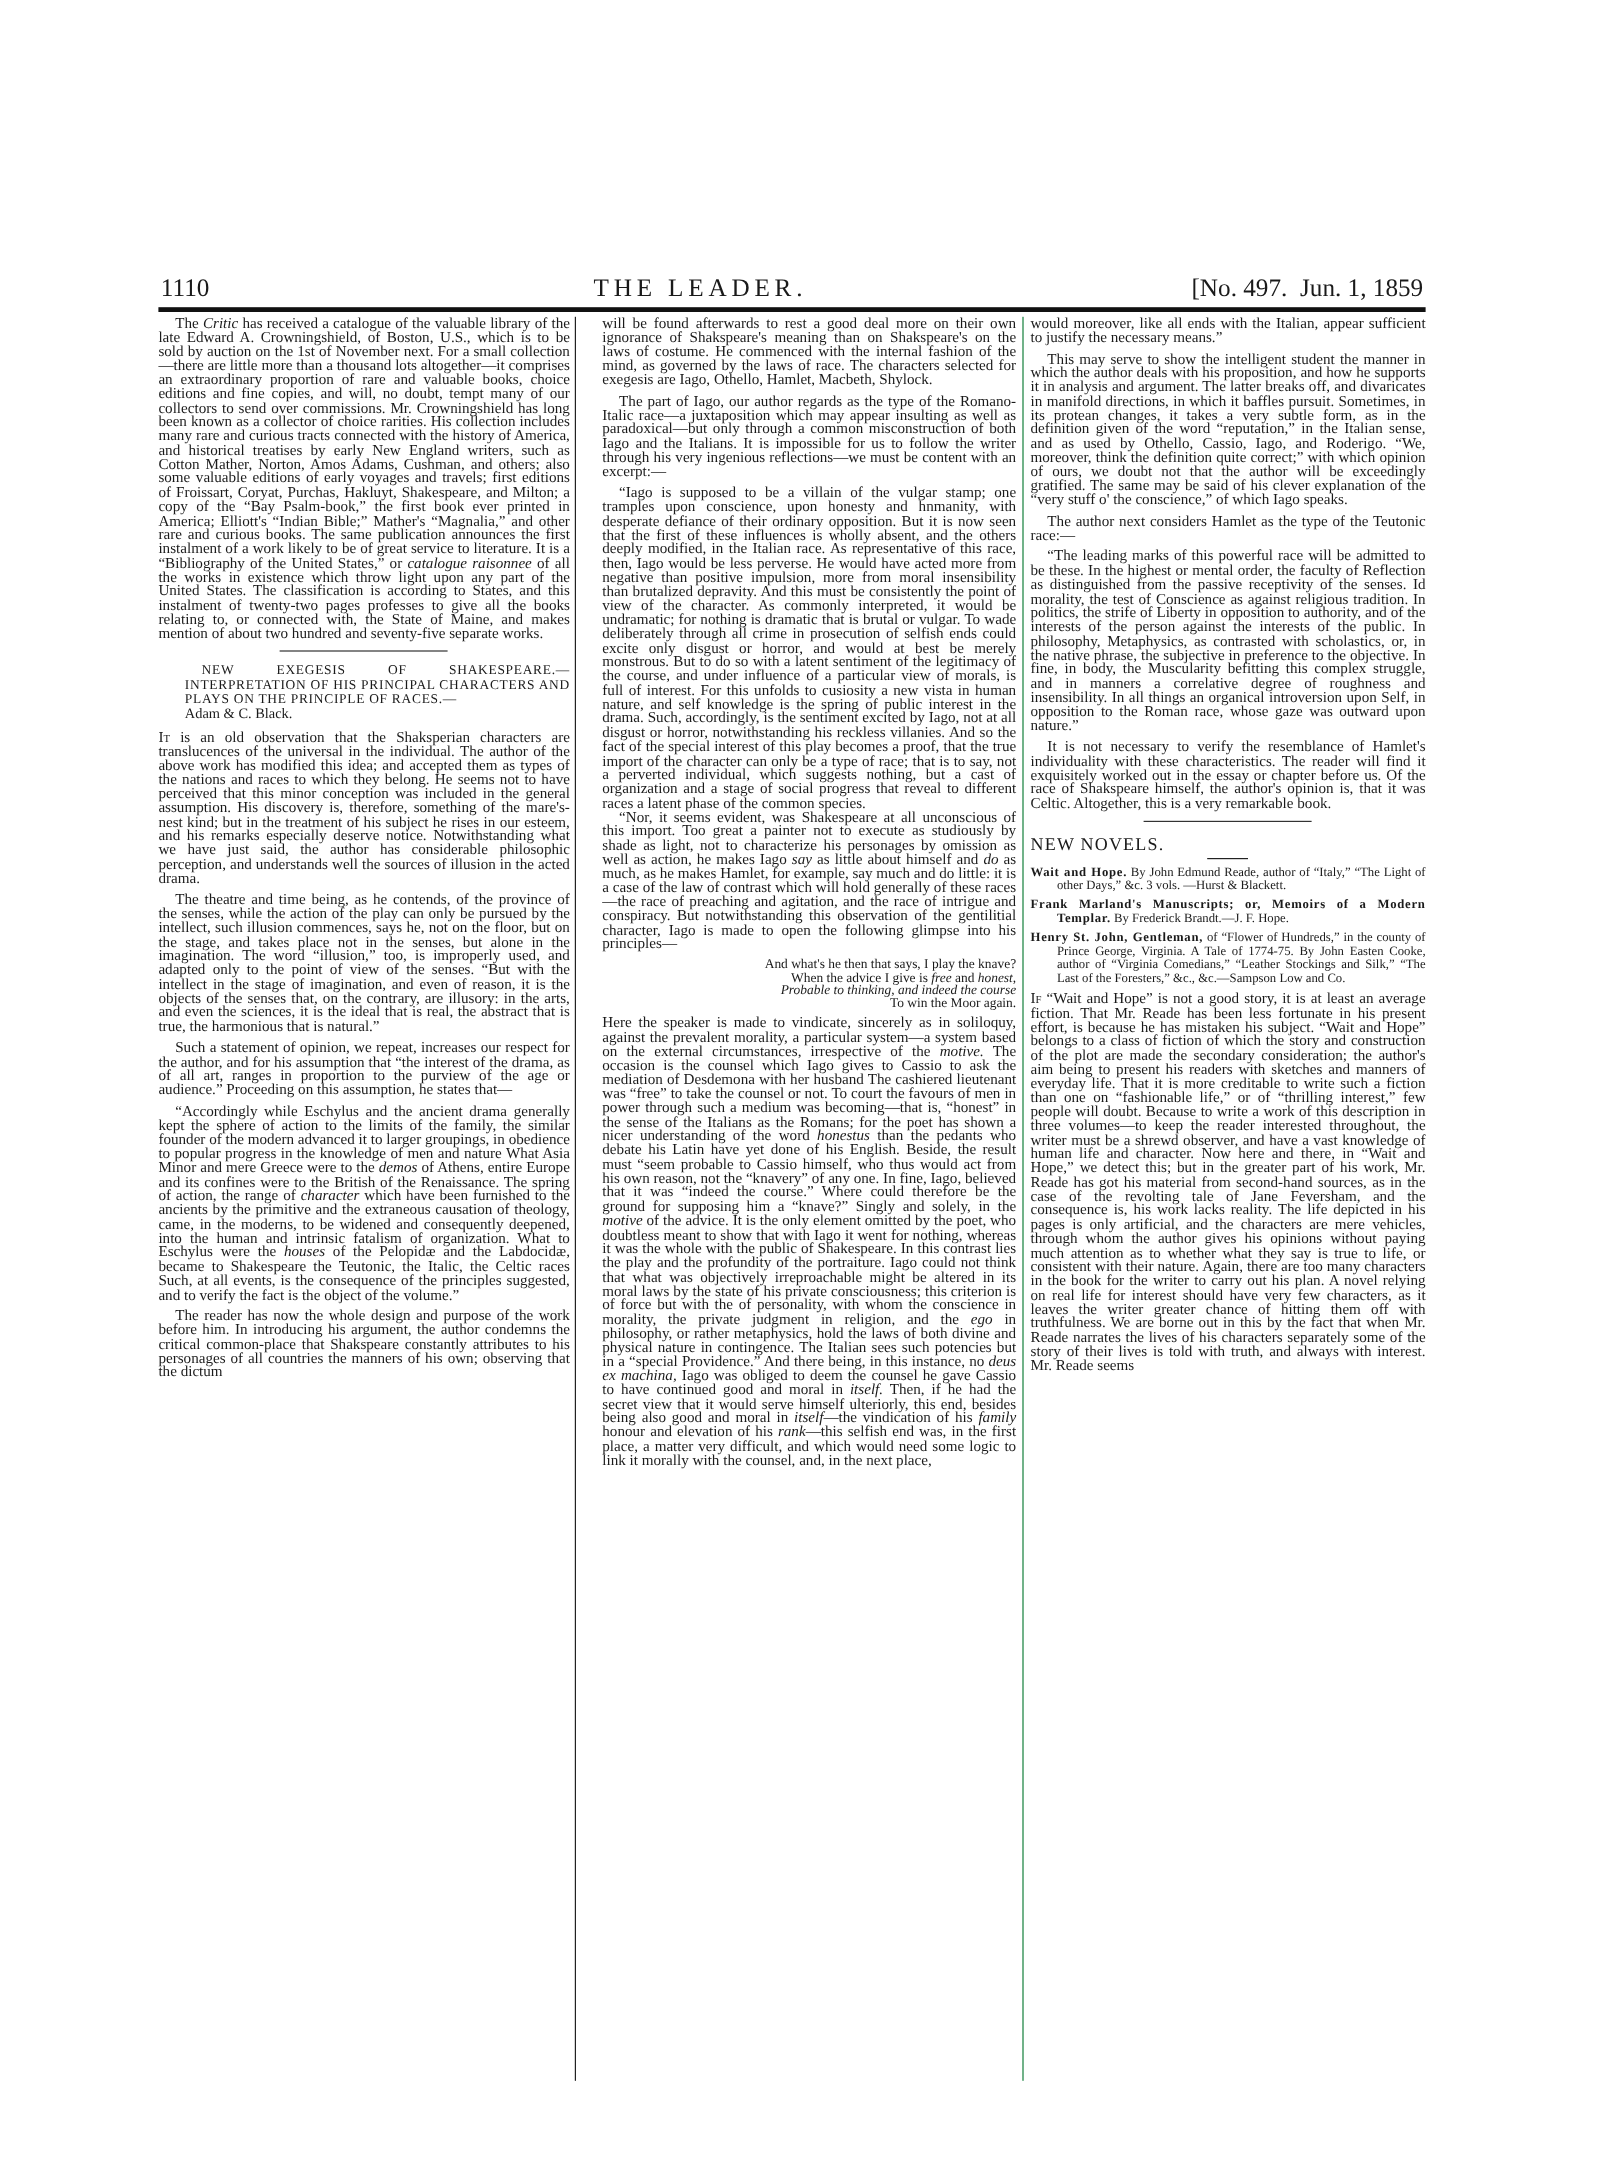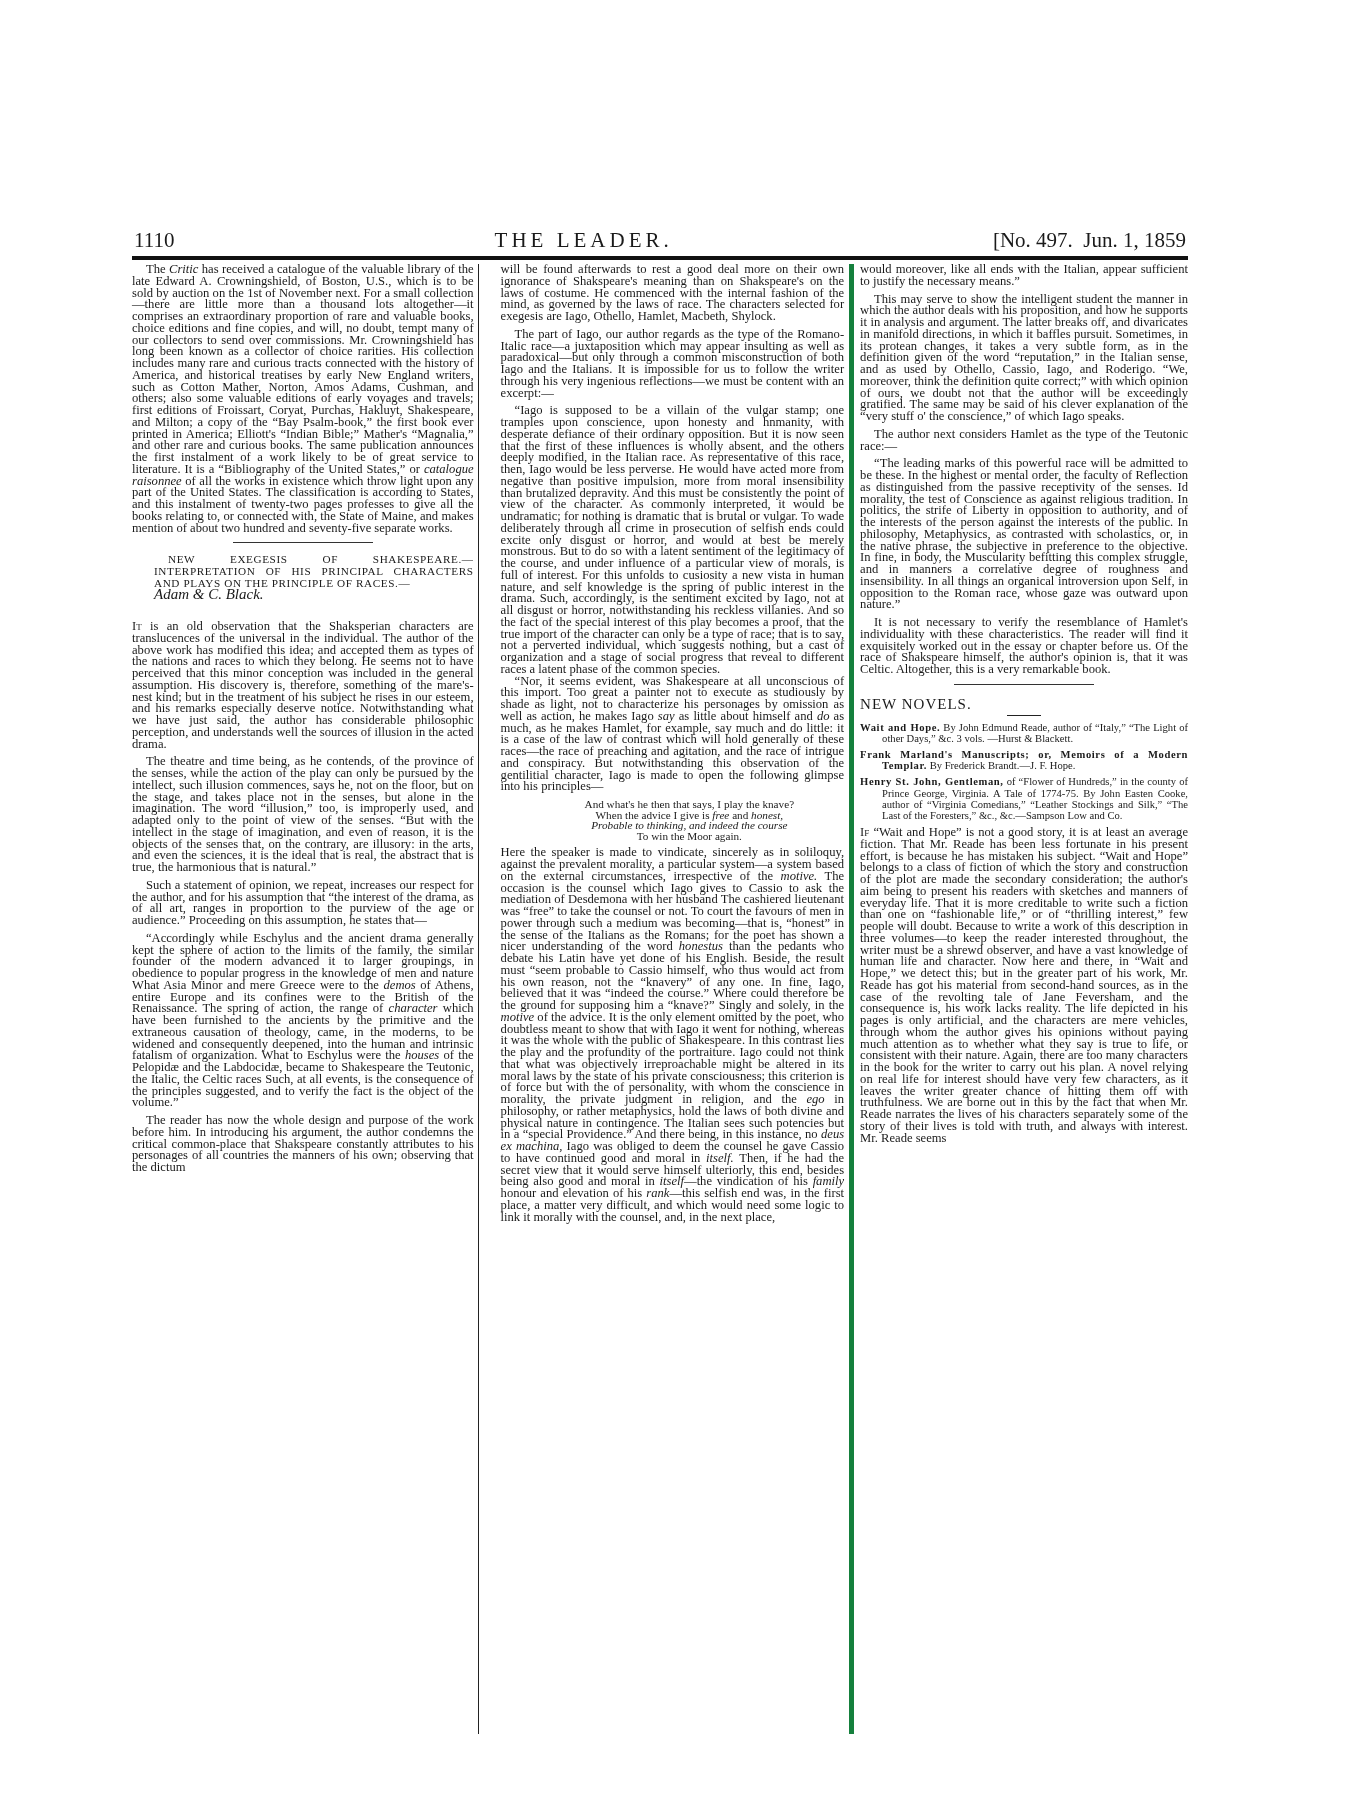--- a/index.html
+++ b/index.html
@@ -11,29 +11,29 @@
               padding: 0 2px; }
   .masthead .title { letter-spacing: 4px; }
   .rule-heavy { height: 4px; background: #111; margin-top: 2px; }
   .cols { display: flex; margin-top: 4px; }
   .col { font-family: "Liberation Serif", serif; font-size: 12.6px; line-height: 11.75px;
          text-align: justify; hyphens: manual; }
   .col p { margin: 0; text-indent: 14px; }
   .col p.noind { text-indent: 0; }
   .col p.gap { margin-top: 6px; }
   .c1 { width: 350px; padding-right: 4px; border-right: 1px solid #222; }
-  .c2 { width: 352px; padding: 0 5px 0 6px; border-right: 5px solid #15803d; margin-left: 16px; }
+  .c2 { width: 352px; padding: 0 5px 0 6px; border-right: 1px solid #15803d; margin-left: 16px; }
   .c3 { width: 336px; padding-left: 6px; }
   .c1, .c2 { height: 1470px; }
   .shortrule { width: 140px; height: 1px; background: #333; margin: 8px auto 10px; }
   .reviewhead { font-size: 11.2px; letter-spacing: 0.6px; text-transform: uppercase;
                 padding-left: 22px; text-indent: -22px; margin: 0; line-height: 12px; text-align: justify; }
-  .pub { padding-left: 22px; font-size: 15px; margin-bottom: 20px; font-style: italic; }
+  .pub { padding-left: 22px; font-size: 12px; margin-bottom: 8px; }
   .dropcap { font-variant: small-caps; }
-  .verse { padding-left: 34px; font-size: 11.2px; line-height: 10.6px; margin: 6px 0 6px; text-align: center; }
+  .verse { padding-left: 34px; font-size: 11.2px; line-height: 10.6px; margin: 6px 0 6px; text-align: right; }
   .verse div { white-space: nowrap; }
   .verse .i { font-style: italic; }
   .sectitle { font-size: 15px; letter-spacing: 1px; margin: 14px 0 4px; }
   .tinyrule { width: 34px; height: 1px; background: #222; margin: 0 auto 6px; }
   .novel { font-size: 10.6px; line-height: 11.2px; padding-left: 22px; text-indent: -22px;
            margin: 0 0 5px 0; text-align: justify; }
   .novel .nt { letter-spacing: 0.6px; font-weight: bold; }
   em { font-style: italic; }
 </style>
 </head>

